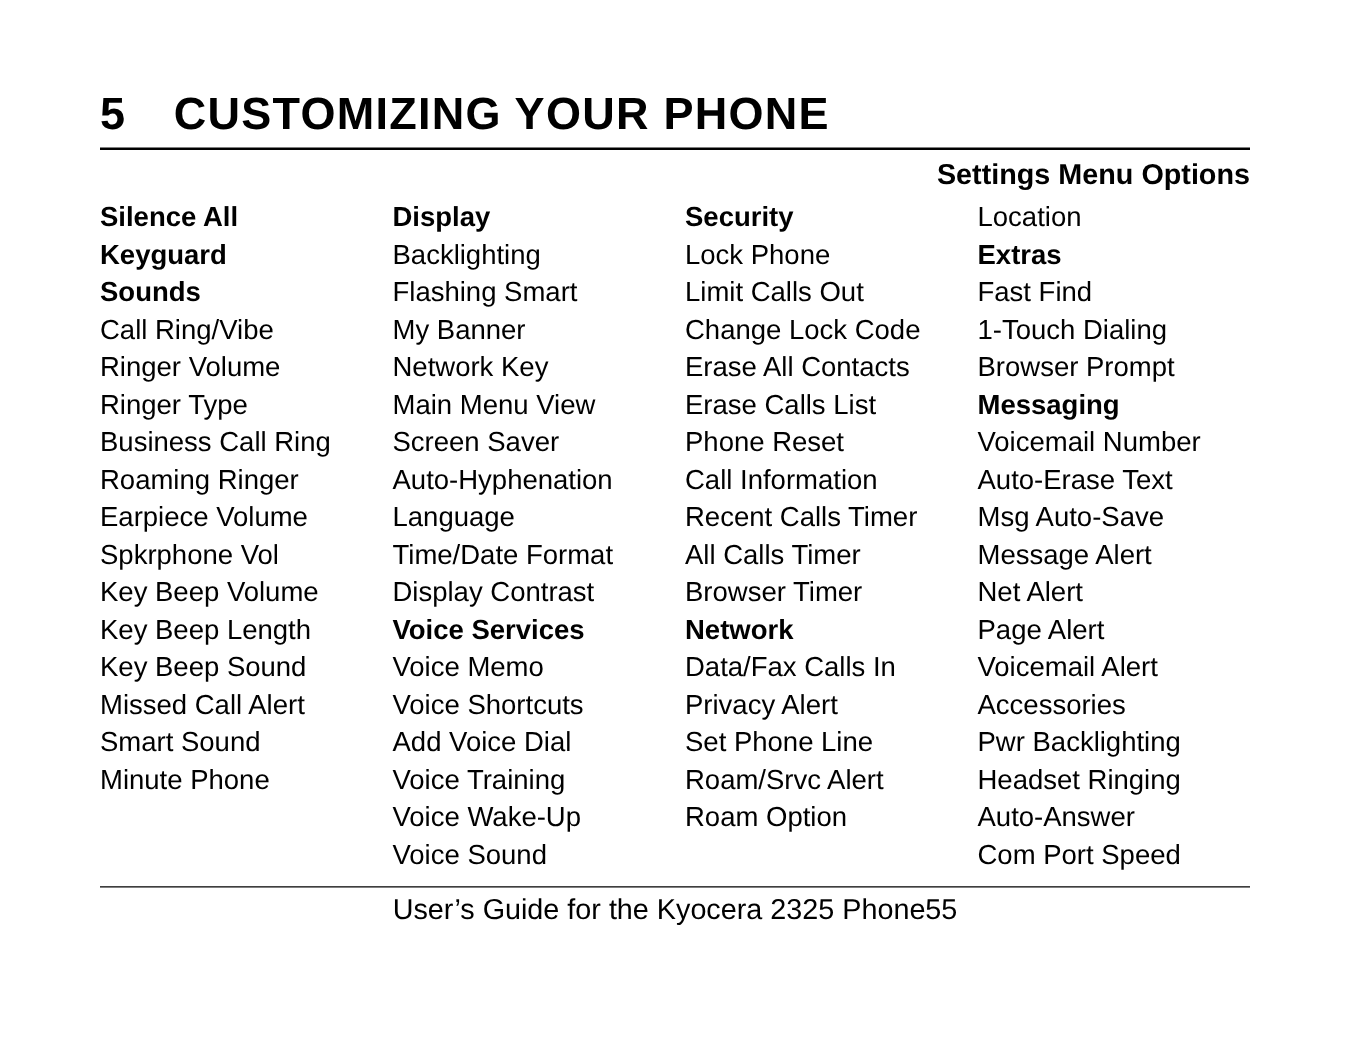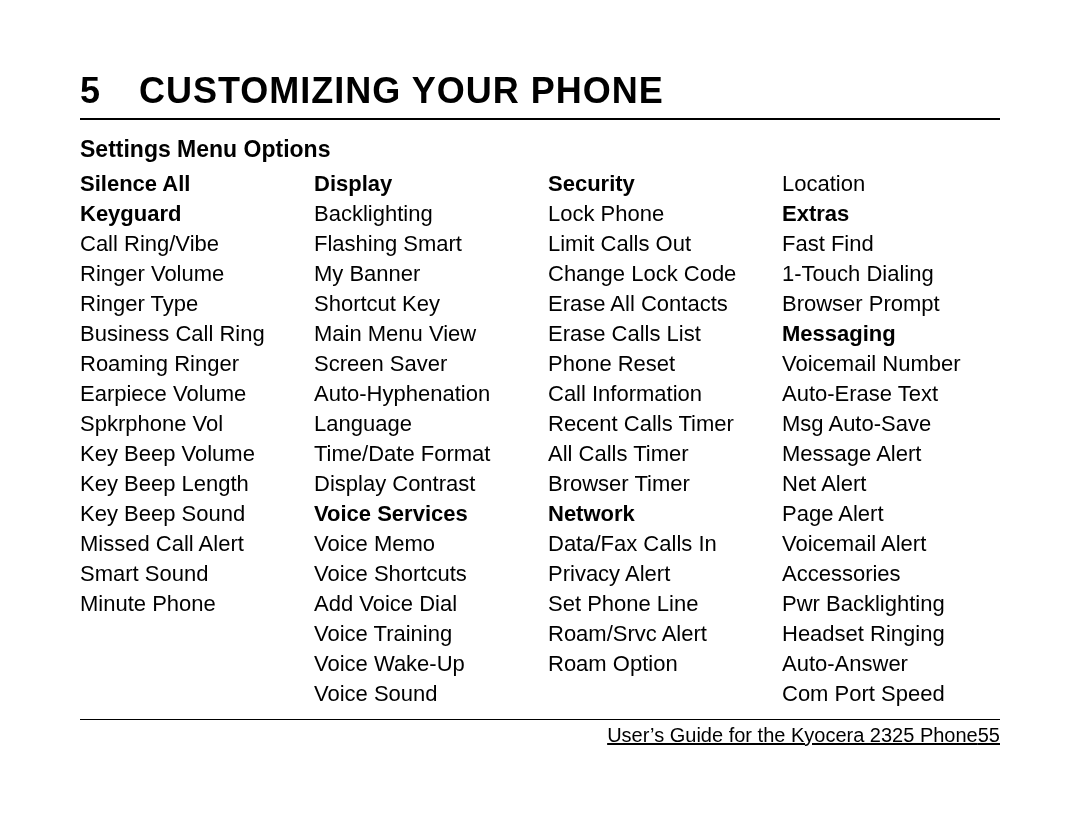--- a/index.html
+++ b/index.html
@@ -28,24 +28,24 @@
   .chapter-num {
     display: inline-block;
     width: 48px;
   }
   hr.rule-top {
     border: none;
     border-top: 2px solid #000;
     margin: 0 0 4px 0;
   }
   .section-title {
-    text-align: left;
+    text-align: right;
     font-weight: bold;
     font-size: 23px;
-    margin: 16px 0 6px 0;
+    margin: 6px 0 6px 0;
   }
   .columns {
     display: flex;
     flex-direction: row;
     justify-content: center;
     gap: 16px;
     font-size: 22px;
     line-height: 30px;
   }
   .col {
@@ -55,64 +55,64 @@
   .bold {
     font-weight: bold;
   }
   hr.rule-bottom {
     border: none;
     border-top: 1.5px solid #000;
     margin: 10px 0 2px 0;
   }
   .footer {
     display: flex;
-    justify-content: flex-end;
-    font-size: 20px;
+    justify-content: center;
+    font-size: 23px;
     padding-top: 2px;
-    text-decoration: underline;
   }
 </style>
 </head>
 <body>
 
 <div class="page">
 
   <h1 class="chapter-title">
     <span class="chapter-num">5</span>
     <span>CUSTOMIZING YOUR PHONE</span>
   </h1>
 
   <hr class="rule-top">
 
   <div class="section-title">Settings Menu Options</div>
 
   <div class="columns" id="columns-container">
       <div class="col">
         <div class="bold">Silence All</div>
         <div class="bold">Keyguard</div>
+        <div class="bold">Sounds</div>
         <div>Call Ring/Vibe</div>
         <div>Ringer Volume</div>
         <div>Ringer Type</div>
         <div>Business Call Ring</div>
         <div>Roaming Ringer</div>
         <div>Earpiece Volume</div>
         <div>Spkrphone Vol</div>
         <div>Key Beep Volume</div>
         <div>Key Beep Length</div>
         <div>Key Beep Sound</div>
         <div>Missed Call Alert</div>
         <div>Smart Sound</div>
         <div>Minute Phone</div>
       </div>
       <div class="col">
         <div class="bold">Display</div>
         <div>Backlighting</div>
         <div>Flashing Smart</div>
         <div>My Banner</div>
-        <div>Shortcut Key</div>
+        <div>Network Key</div>
         <div>Main Menu View</div>
         <div>Screen Saver</div>
         <div>Auto-Hyphenation</div>
         <div>Language</div>
         <div>Time/Date Format</div>
         <div>Display Contrast</div>
         <div class="bold">Voice Services</div>
         <div>Voice Memo</div>
         <div>Voice Shortcuts</div>
         <div>Add Voice Dial</div>

